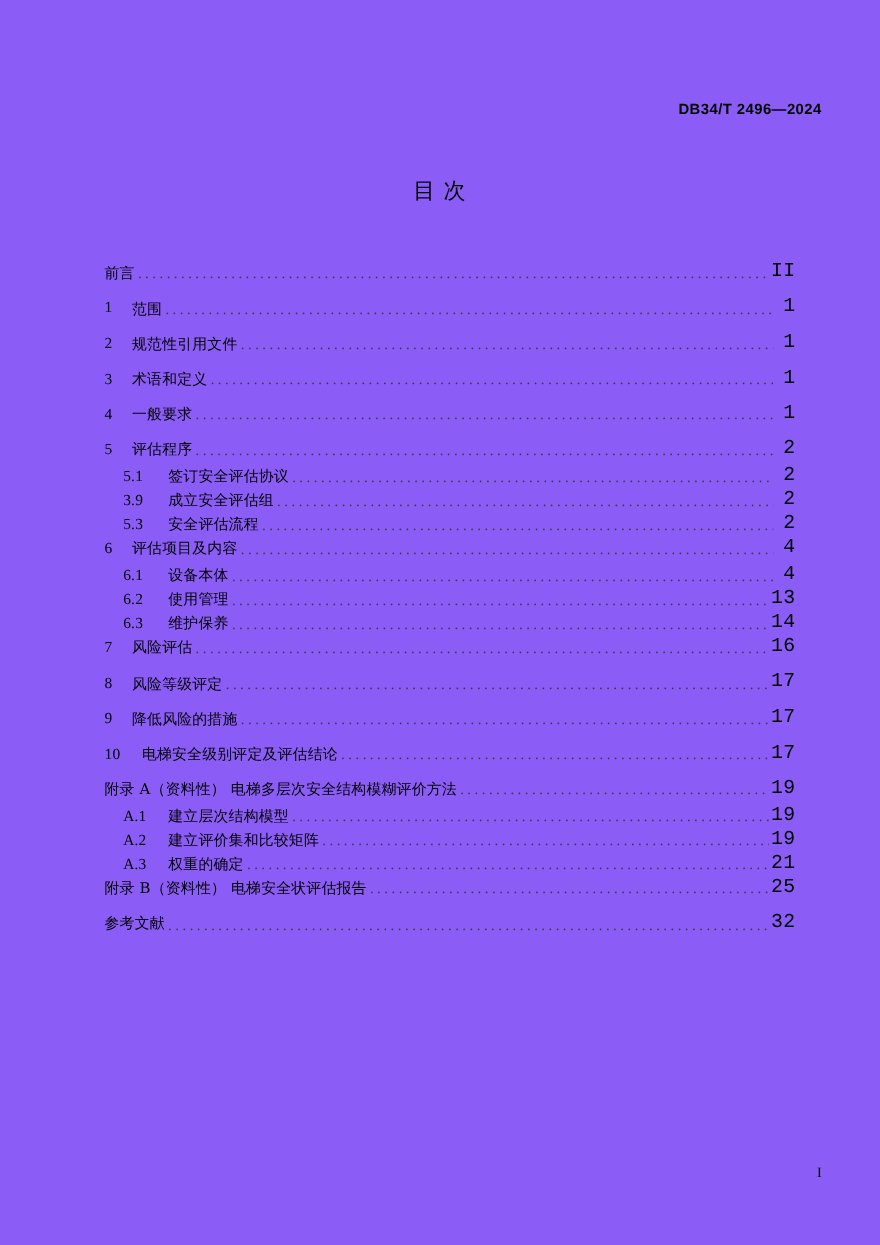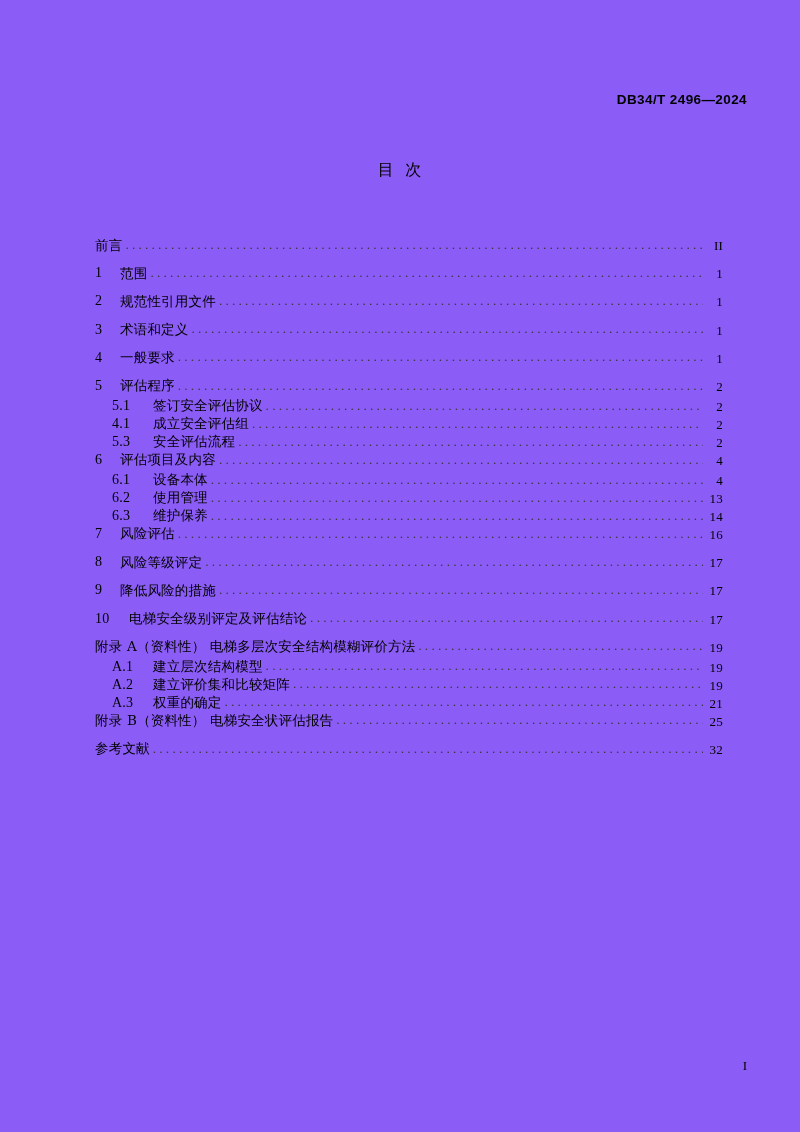--- a/index.html
+++ b/index.html
@@ -31,24 +31,24 @@
     color: #000;
     white-space: nowrap;
   }
   
   .toc-title {
     position: absolute;
     top: 160px;
     left: 0;
     width: 800px;
     text-align: center;
-    font-size: 16px;
+    font-size: 20px;
     letter-spacing: 1px;
     color: #000;
-    font-family: Liberation Mono, monospace;
+    font-family: Liberation Sans, sans-serif;
   }
   
   .toc {
     position: absolute;
     top: 238px;
     left: 95px;
     width: 628px;
   }
   .toc-row {
     display: flex;
@@ -92,22 +92,22 @@
     font-family: "Liberation Serif", "DejaVu Serif", serif;
     font-size: 13.5px;
     letter-spacing: 3.15px;
     color: #3a3a3a;
     white-space: nowrap;
   }
   .toc-row .pageno {
     flex: 0 0 auto;
     min-width: 18px;
     text-align: right;
-    font-family: Liberation Serif, serif;
-    font-size: 13px;
+    font-family: Liberation Mono, monospace;
+    font-size: 18px;
     letter-spacing: 0.2px;
   }
   
   .num.w0 { width: 0px; }
   .num.w1 { width: 25px; }
   .num.w2 { width: 34px; }
   .sub  { padding-left: 17px; }
   .sub .num { width: 41px; }
 
   
@@ -166,21 +166,21 @@
         <span class="leader"></span>
         <span class="pageno">2</span>
       </div>
       <div class="toc-row lvl2 sub">
         <span class="num ">5.1</span>
         <span class="label">签订安全评估协议</span>
         <span class="leader"></span>
         <span class="pageno">2</span>
       </div>
       <div class="toc-row lvl2 sub">
-        <span class="num ">4.1</span>
+        <span class="num ">3.9</span>
         <span class="label">成立安全评估组</span>
         <span class="leader"></span>
         <span class="pageno">2</span>
       </div>
       <div class="toc-row lvl2 sub">
         <span class="num ">5.3</span>
         <span class="label">安全评估流程</span>
         <span class="leader"></span>
         <span class="pageno">2</span>
       </div>

